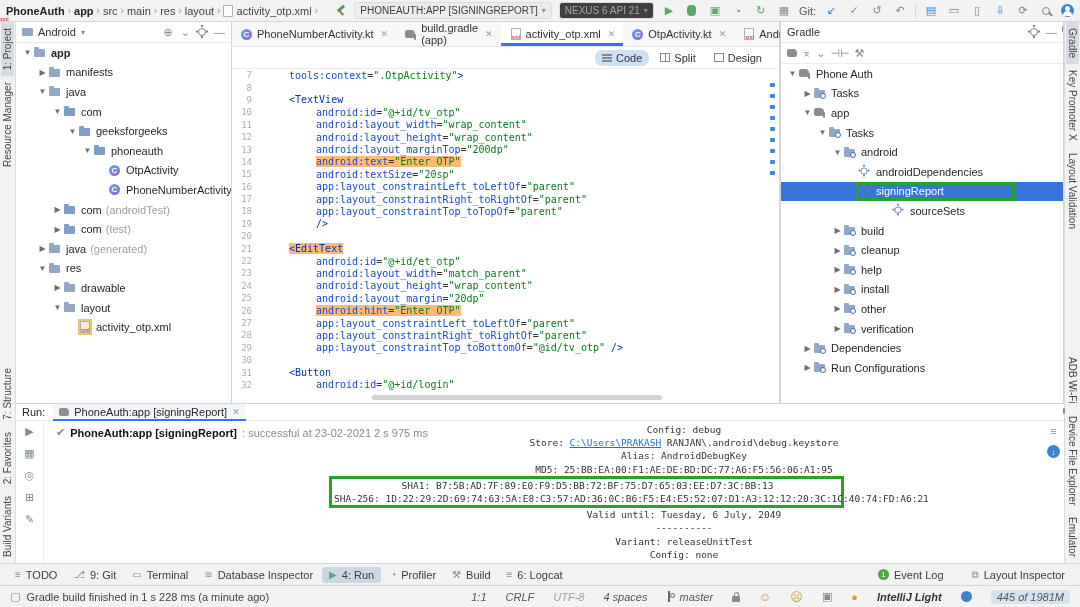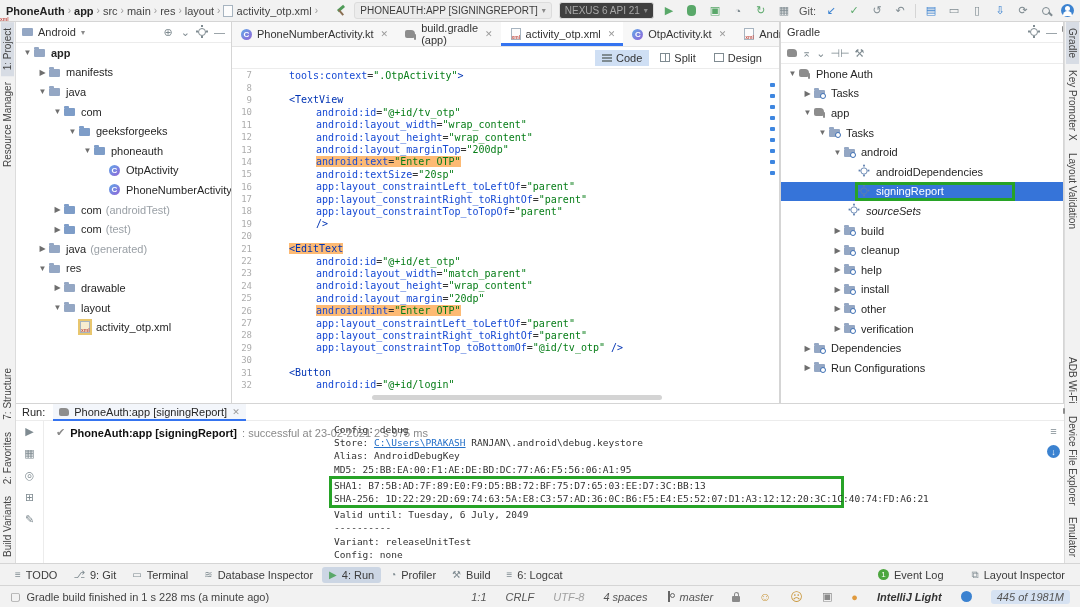--- a/index.html
+++ b/index.html
@@ -85,40 +85,40 @@
 
   
   .editor{position:absolute;left:232px;top:22px;width:548px;height:381px;background:#fff;border-right:1px solid #d5d5d5;}
   .tabbar{height:25px;background:#f7f7f7;border-bottom:1px solid #e3e3e3;display:flex;align-items:stretch;font-size:11px;}
   .tab{display:flex;align-items:center;gap:5px;padding:0 8px;color:#333;position:relative;cursor:default;}
   .tab .close{color:#9a9a9a;font-size:9px;margin-left:2px;}
   .tab.active{background:#ffffff;box-shadow:inset 0 -3px 0 #3574f0;}
   .tab-ic{width:12px;height:12px;position:relative;display:inline-block;flex:none;}
   .tab-more{margin-left:auto;display:flex;align-items:center;padding:0 8px;color:#7f8b91;font-size:9px;gap:4px;}
   .modebar{height:22px;background:#fff;border-bottom:1px solid #ececec;display:flex;align-items:center;justify-content:flex-end;gap:4px;padding:0 10px;font-size:11px;color:#333;}
-  .mode{display:flex;align-items:center;gap:4px;padding:2px 7px;border-radius:0;}
+  .mode{display:flex;align-items:center;gap:4px;padding:2px 7px;border-radius:7px;}
   .mode.active{background:#cfdff4;}
   .mode-ic{width:10px;height:9px;border:1px solid #7f8b91;display:inline-block;position:relative;}
   .mode-ic.lines{border:none;}
   .mode-ic.lines::before{content:"";position:absolute;left:0;top:1px;width:10px;height:1.5px;background:#7f8b91;box-shadow:0 3px 0 #7f8b91,0 6px 0 #7f8b91;}
   .mode-ic.split::before{content:"";position:absolute;left:4px;top:0;width:1px;height:7px;background:#7f8b91;}
   .code-area{position:relative;height:334px;overflow:hidden;font-family:"DejaVu Sans Mono","Liberation Mono",monospace;font-size:10px;background:#fff;}
   .cline{height:12.4px;display:flex;align-items:center;white-space:pre;}
   .cline .ln{width:30px;flex:none;text-align:right;color:#adadad;padding-right:10px;font-size:9px;}
   .sx-tag{color:#0033b3;}
   .sx-attr{color:#174ad4;}
   .sx-val{color:#067d17;}
   .sx-eq{color:#333;}
   .hl{background:#fdba74;}
   .hscroll{position:absolute;left:140px;bottom:3px;width:290px;height:5px;background:#c9c9c9;border-radius:3px;opacity:.8;}
   .estripe{position:absolute;right:4px;top:14px;width:5px;}
   .estripe .mark{width:5px;height:4px;background:#3e86e0;margin-bottom:7px;border-radius:1px;}
 
   
-  .runpanel{position:absolute;left:16px;top:403px;width:1048px;height:160px;background:#fff;border-top:1px solid #d5d5d5;}
+  .runpanel{position:absolute;left:16px;top:403px;width:1048px;height:160px;background:#fff;border-top:1px solid #d5d5d5;text-align:center;}
   .run-head{height:17px;display:flex;align-items:center;gap:8px;padding:0 6px;background:#fff;border-bottom:1px solid #ececec;font-size:11px;}
   .run-tab{display:flex;align-items:center;gap:5px;padding:0 6px;height:17px;box-shadow:inset 0 -2px 0 #3574f0;background:#f3f6fb;}
   .run-tab .close{color:#9a9a9a;font-size:9px;}
   .run-body{position:relative;height:142px;}
   .run-stripe{position:absolute;left:0;top:0;width:28px;height:142px;border-right:1px solid #ececec;
     display:flex;flex-direction:column;align-items:center;padding-top:4px;gap:9px;}
   .rs-ic{font-size:11px;color:#7f8b91;}
   .run-status{position:absolute;left:40px;top:5px;font-size:11px;display:flex;align-items:center;gap:5px;white-space:nowrap;}
   .run-status .chk{color:#8a8a8a;}
   .run-status b{color:#111;}
@@ -510,21 +510,21 @@
           <span class="lbl">androidDependencies</span>
         </div>
         <div class="trow selected" style="padding-left: 66px;">
           <span class="arrow"></span>
           <span class="tic">
             <span class="gear task"></span>
           </span>
           <span class="lbl">signingReport</span>
         </div>
         <div class="greenbox" style="left: 74px; right: 48px; top: 117.6px; height: 19.6px;"></div>
-        <div class="trow" style="padding-left: 56px; font-style: italic;">
+        <div class="trow" style="padding-left: 100px;">
           <span class="arrow"></span>
           <span class="tic">
             <span class="gear task"></span>
           </span>
           <span class="lbl">sourceSets</span>
         </div>
         <div class="trow" style="padding-left: 51px;">
           <span class="arrow">▶</span>
           <span class="tic">
             <span class="fold gear-badge"></span>

